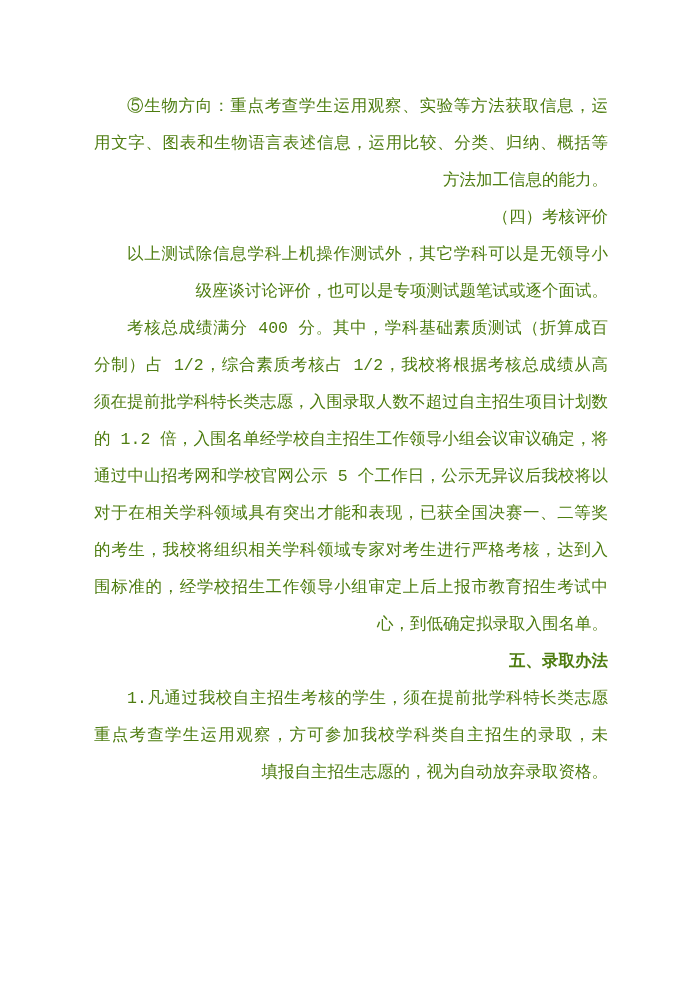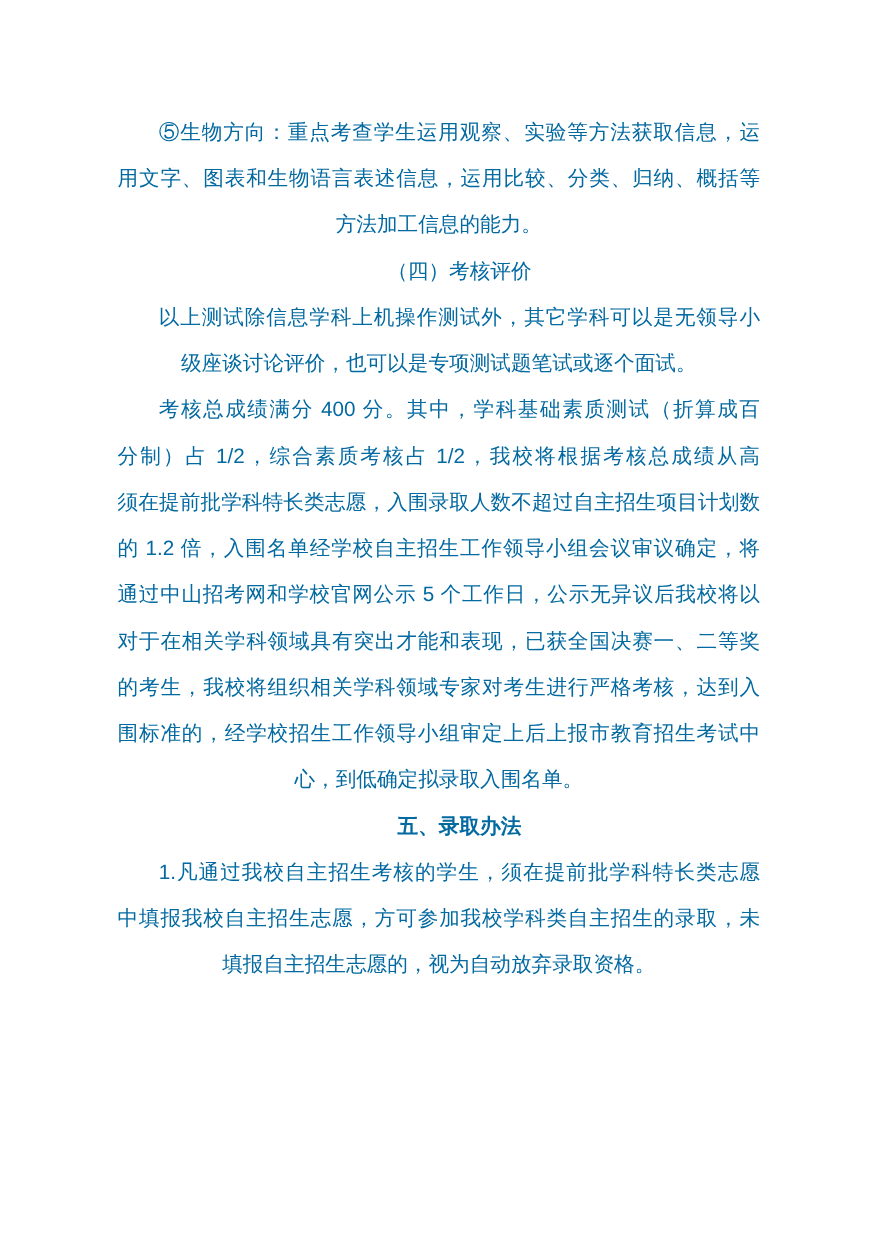--- a/index.html
+++ b/index.html
@@ -12,33 +12,33 @@
     width: 700px;
     height: 989px;
     background: #ffffff;
     overflow: hidden;
   }
   .doc-body {
     position: absolute;
     left: 94px;
     top: 88px;
     width: 514px;
-    font-family: Liberation Sans, sans-serif;
+    font-family: Liberation Mono, monospace;
     font-size: 16.5px;
-    color: #0369a1;
+    color: #4d7c0f;
   }
   .para {
     margin: 0;
     padding: 0;
   }
   .line {
     line-height: 37px;
     height: 37px;
     overflow: hidden;
-    text-align: center;
+    text-align: right;
   }
   .line.fill {
     text-align: justify;
     text-align-last: justify;
   }
   .line.first {
     text-indent: 2em;
   }
   .line.bold {
     font-weight: bold;
@@ -70,17 +70,17 @@
         <div class="line fill">对于在相关学科领域具有突出才能和表现，已获全国决赛一、二等奖</div>
         <div class="line fill">的考生，我校将组织相关学科领域专家对考生进行严格考核，达到入</div>
         <div class="line fill">围标准的，经学校招生工作领导小组审定上后上报市教育招生考试中</div>
         <div class="line">心，到低确定拟录取入围名单。</div>
       </div>
       <div class="para">
         <div class="line first bold">五、录取办法</div>
       </div>
       <div class="para">
         <div class="line first fill">1.凡通过我校自主招生考核的学生，须在提前批学科特长类志愿</div>
-        <div class="line fill">中填报我校自主招生志愿，方可参加我校学科类自主招生的录取，未</div>
+        <div class="line fill">重点考查学生运用观察，方可参加我校学科类自主招生的录取，未</div>
         <div class="line">填报自主招生志愿的，视为自动放弃录取资格。</div>
       </div>
     </div>
 </div>
 
 </body></html>

